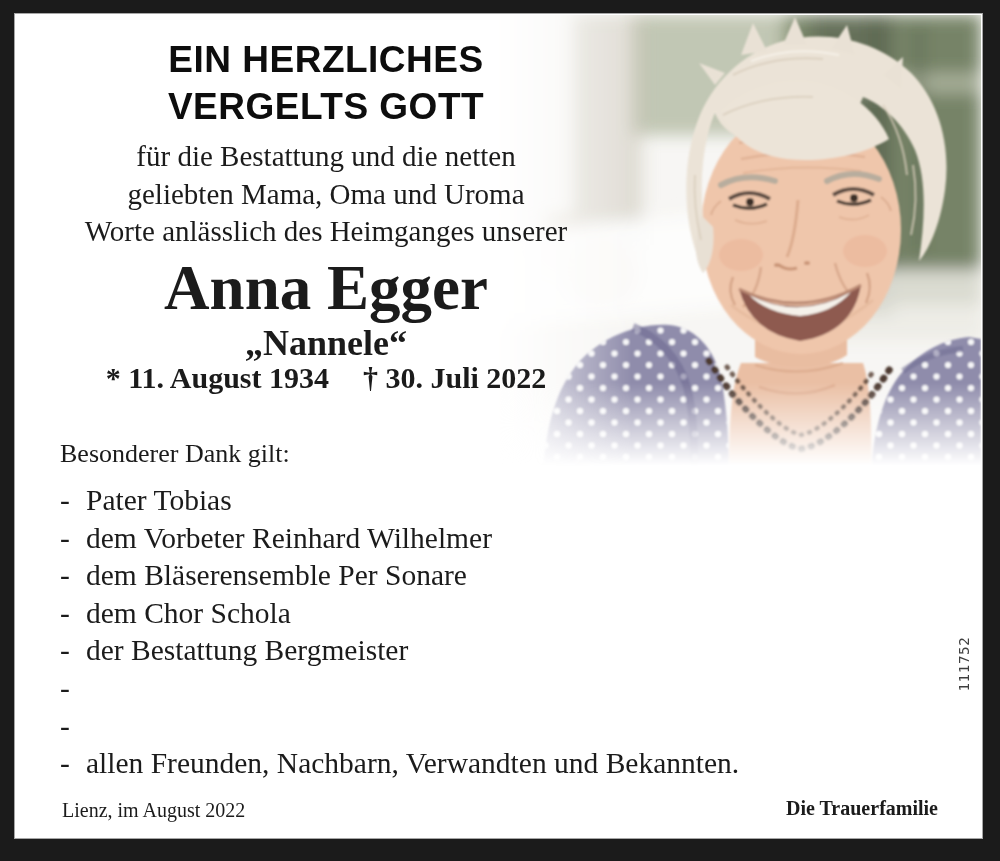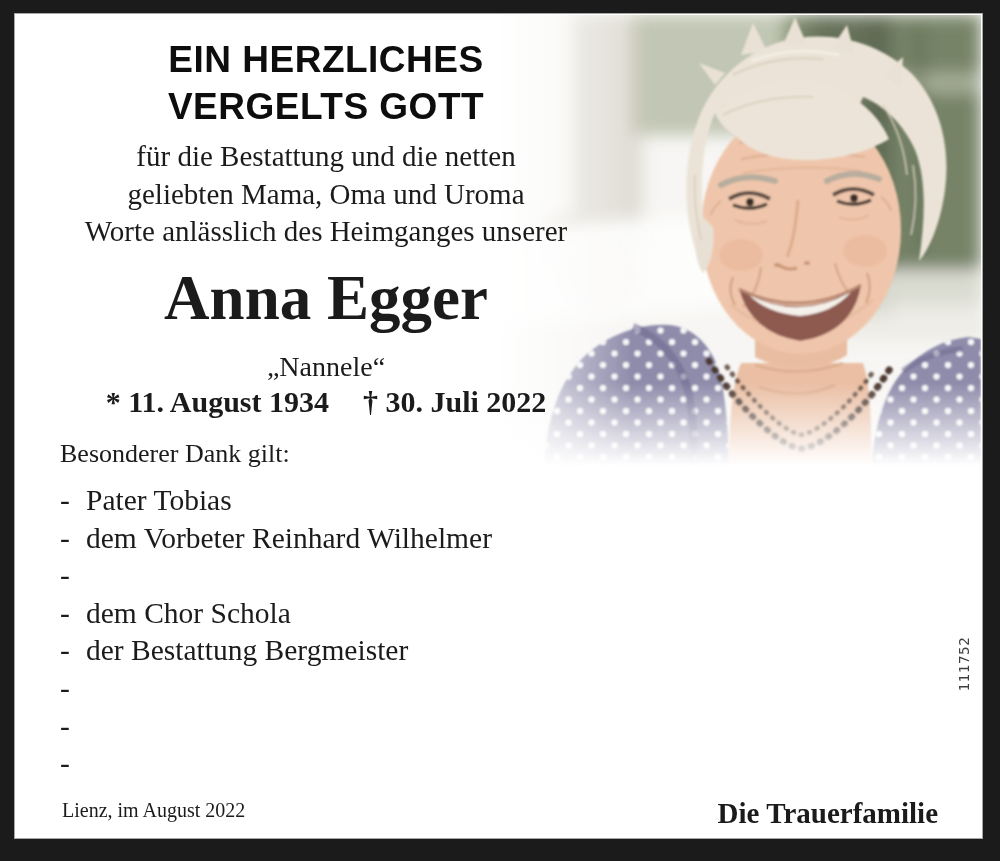--- a/index.html
+++ b/index.html
@@ -33,33 +33,33 @@
   
   .center-col {
     position:absolute; left:20px; top:36px; width:612px; text-align:center; z-index:10;
   }
   .hdr {
     font-family:"Liberation Sans","DejaVu Sans",sans-serif;
     font-weight:700; font-size:37px; line-height:47px; letter-spacing:.5px;
     color:#0d0d0d;
   }
   .intro { margin-top:8px; font-size:29px; line-height:37.5px; }
-  .name  { margin-top:14px; font-weight:700; font-size:63px; line-height:66px; }
-  .nick  { margin-top:20px; font-weight:400; font-size:28px; line-height:32px; }
+  .name  { margin-top:4px; font-weight:700; font-size:63px; line-height:66px; }
+  .nick  { margin-top:6px; font-weight:700; font-size:36px; line-height:32px; }
   .dates { font-weight:700; font-size:30px; line-height:38px; }
   .dates .death { margin-left:34px; }
   
   .thanks { position:absolute; left:60px; top:436px; width:850px; z-index:10; }
   .thanks-heading { font-size:26px; line-height:36px; }
   .titems { margin-top:10px; }
   .titem { display:flex; font-size:29.5px; line-height:37.6px; }
   .titem .dash { width:26px; flex:0 0 26px; }
   
   .footer-left  { position:absolute; left:62px; top:799px; font-size:20px; z-index:10; }
-  .footer-right { position:absolute; right:62px; top:797px; font-size:29px; font-weight:700; z-index:10; }
+  .footer-right { position:absolute; right:62px; top:797px; font-size:20px; font-weight:700; z-index:10; }
   
   .ref-number {
     position:absolute; left:924px; top:656px; width:80px; height:16px;
     transform:rotate(-90deg); text-align:center;
     font-family:"DejaVu Sans","Liberation Sans",sans-serif;
     font-size:13.5px; letter-spacing:.5px; color:#3f3f3f; z-index:10;
   }
 </style>
 </head>
 <body>
@@ -198,37 +198,39 @@
       <div class="titem">
           <span class="dash">-</span>
           <span>Pater Tobias</span>
         </div>
       <div class="titem">
           <span class="dash">-</span>
           <span>dem Vorbeter Reinhard Wilhelmer</span>
         </div>
       <div class="titem">
           <span class="dash">-</span>
+          <span>dem Bläserensemble Per Sonare</span>
         </div>
       <div class="titem">
           <span class="dash">-</span>
           <span>dem Chor Schola</span>
         </div>
       <div class="titem">
           <span class="dash">-</span>
           <span>der Bestattung Bergmeister</span>
         </div>
       <div class="titem">
           <span class="dash">-</span>
         </div>
       <div class="titem">
           <span class="dash">-</span>
         </div>
       <div class="titem">
           <span class="dash">-</span>
+          <span>allen Freunden, Nachbarn, Verwandten und Bekannten.</span>
         </div>
     </div>
   </div>
 
   <div class="footer-left">Lienz, im August 2022</div>
   <div class="footer-right">Die Trauerfamilie</div>
 
   <div class="ref-number">111752</div>
 
   <div class="frame"></div>

